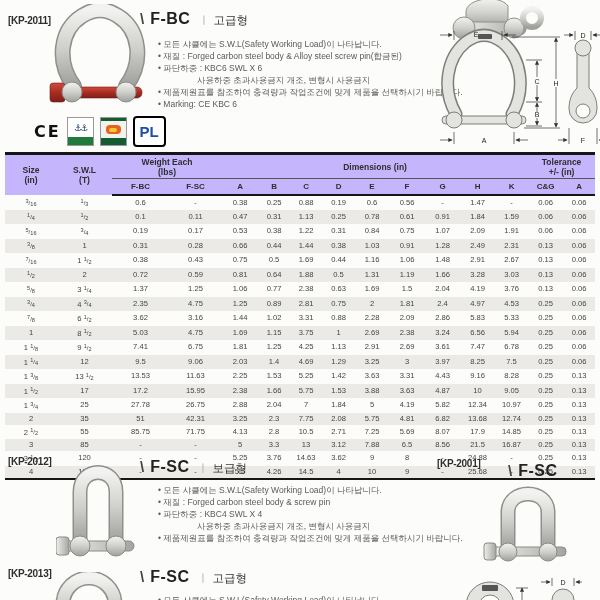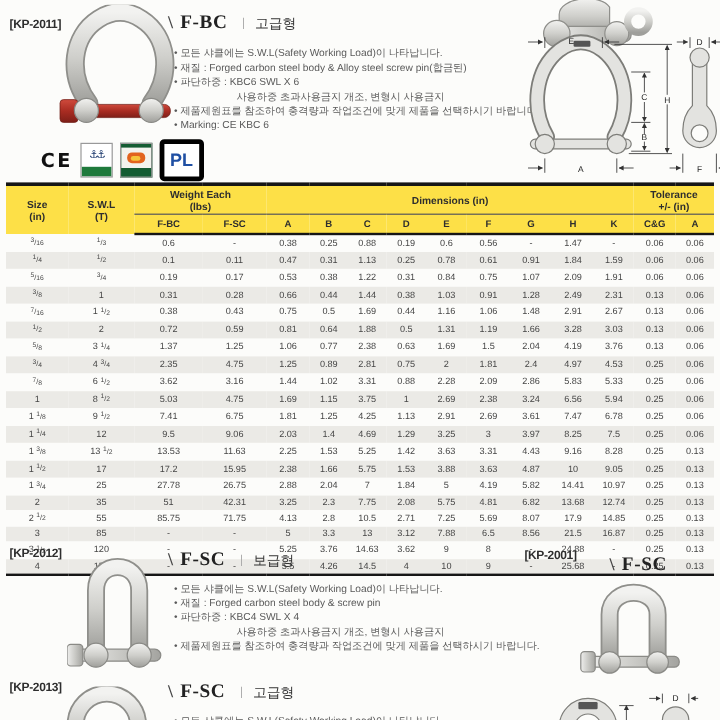--- a/index.html
+++ b/index.html
@@ -1,47 +1,47 @@
 <!DOCTYPE html>
 <html><head>
 <meta charset="utf-8">
 <style>
   html,body{margin:0;padding:0;}
   .page{position:relative;width:600px;height:600px;background:#fcfcfa;overflow:hidden;
         font-family:"Liberation Sans","DejaVu Sans",sans-serif;color:#333;}
   
   .code{position:absolute;font-size:10px;font-weight:700;color:#2e2e2e;letter-spacing:-0.3px;}
-  .series-head{position:absolute;white-space:nowrap;font-family:Liberation Serif, serif;}
+  .series-head{position:absolute;white-space:nowrap;}
   .series-head .slash{font-size:15px;font-weight:700;color:#444;margin-right:6px;}
   .series-head .series{font-size:16px;font-weight:700;color:#222;letter-spacing:0.5px;}
   .series-head .sep{color:#aaa;font-size:11px;margin:0 4px 0 8px;}
   .series-head .grade{font-size:11.5px;color:#333;}
   .bullets{position:absolute;margin:0;padding:0;list-style:none;font-size:8.5px;color:#5a5a5a;line-height:12px;width:320px;}
-  .bullets li{white-space:nowrap;}
+  .bullets li{white-space:nowrap;padding-left:13px;}
   .bullets li::before{content:"• ";color:#5a5a5a;}
   .bullets li.cont{padding-left:52px;}
   .bullets li.cont::before{content:"";}
   
   .marks{position:absolute;left:34px;top:116px;display:flex;align-items:center;gap:6px;}
   .ce{font-size:16px;font-weight:700;color:#111;letter-spacing:2px;font-family:"DejaVu Sans",sans-serif;}
   .mark-box{width:25px;height:27px;border:1px solid #999;background:#fff;display:flex;flex-direction:column;overflow:hidden;}
   .anchors{flex:1;display:flex;align-items:center;justify-content:center;font-size:9px;color:#1d3a6e;letter-spacing:-2px;}
   .green-band{height:8px;background:#1f7a3c;}
   .safety{background:#145c32;justify-content:space-between;}
   .safety .sliver{height:3px;background:#145c32;}
   .safety .mid{flex:1;background:#f3f3ee;display:flex;align-items:center;justify-content:center;}
   .safety .oval{width:15px;height:9px;background:#e2641e;border-radius:4px;display:flex;align-items:center;justify-content:center;}
   .safety .oval-in{width:8px;height:4px;background:#f6c53a;border-radius:2px;}
   .safety .band{height:7px;background:#145c32;}
-  .pl-box{width:29px;height:27px;border:4px solid #000000;border-radius:4px;background:#fff;
+  .pl-box{width:29px;height:27px;border:2px solid #000000;border-radius:4px;background:#fff;
           display:flex;align-items:center;justify-content:center;font-size:15px;font-weight:700;color:#1f4fa3;}
   
   table.spec{position:absolute;left:5px;top:152px;width:590px;border-collapse:collapse;table-layout:fixed;
              border-top:3px solid #161616;border-bottom:2px solid #161616;background:#fcfcfa;}
-  table.spec th{font-weight:700;color:#2e2e2e;background:#fde047;padding:0;}
+  table.spec th{font-weight:700;color:#2e2e2e;background:#c4b5fd;padding:0;}
   .h1{font-size:8.5px;line-height:10px;height:25px;}
   .h2 th{font-size:8px;height:15px;border-bottom:2px solid #161616;}
   th.grp{border-bottom:1px solid #555;}
   table.spec td{font-size:7.6px;color:#454545;text-align:center;height:12px;padding:0;line-height:12px;white-space:nowrap;}
   tr.alt td{background:#ebeae6;}
   .fr{font-size:6px;}
   .fr sup{font-size:5.6px;vertical-align:0.35em;}
   .fr sub{font-size:5.6px;vertical-align:-0.1em;}
   
   .abs{position:absolute;}
@@ -480,21 +480,21 @@
           <td>25</td>
           <td>27.78</td>
           <td>26.75</td>
           <td>2.88</td>
           <td>2.04</td>
           <td>7</td>
           <td>1.84</td>
           <td>5</td>
           <td>4.19</td>
           <td>5.82</td>
-          <td>14.41</td>
+          <td>12.34</td>
           <td>10.97</td>
           <td>0.25</td>
           <td>0.13</td>
         </tr>
         <tr class="alt">
           <td>2</td>
           <td>35</td>
           <td>51</td>
           <td>42.31</td>
           <td>3.25</td>

